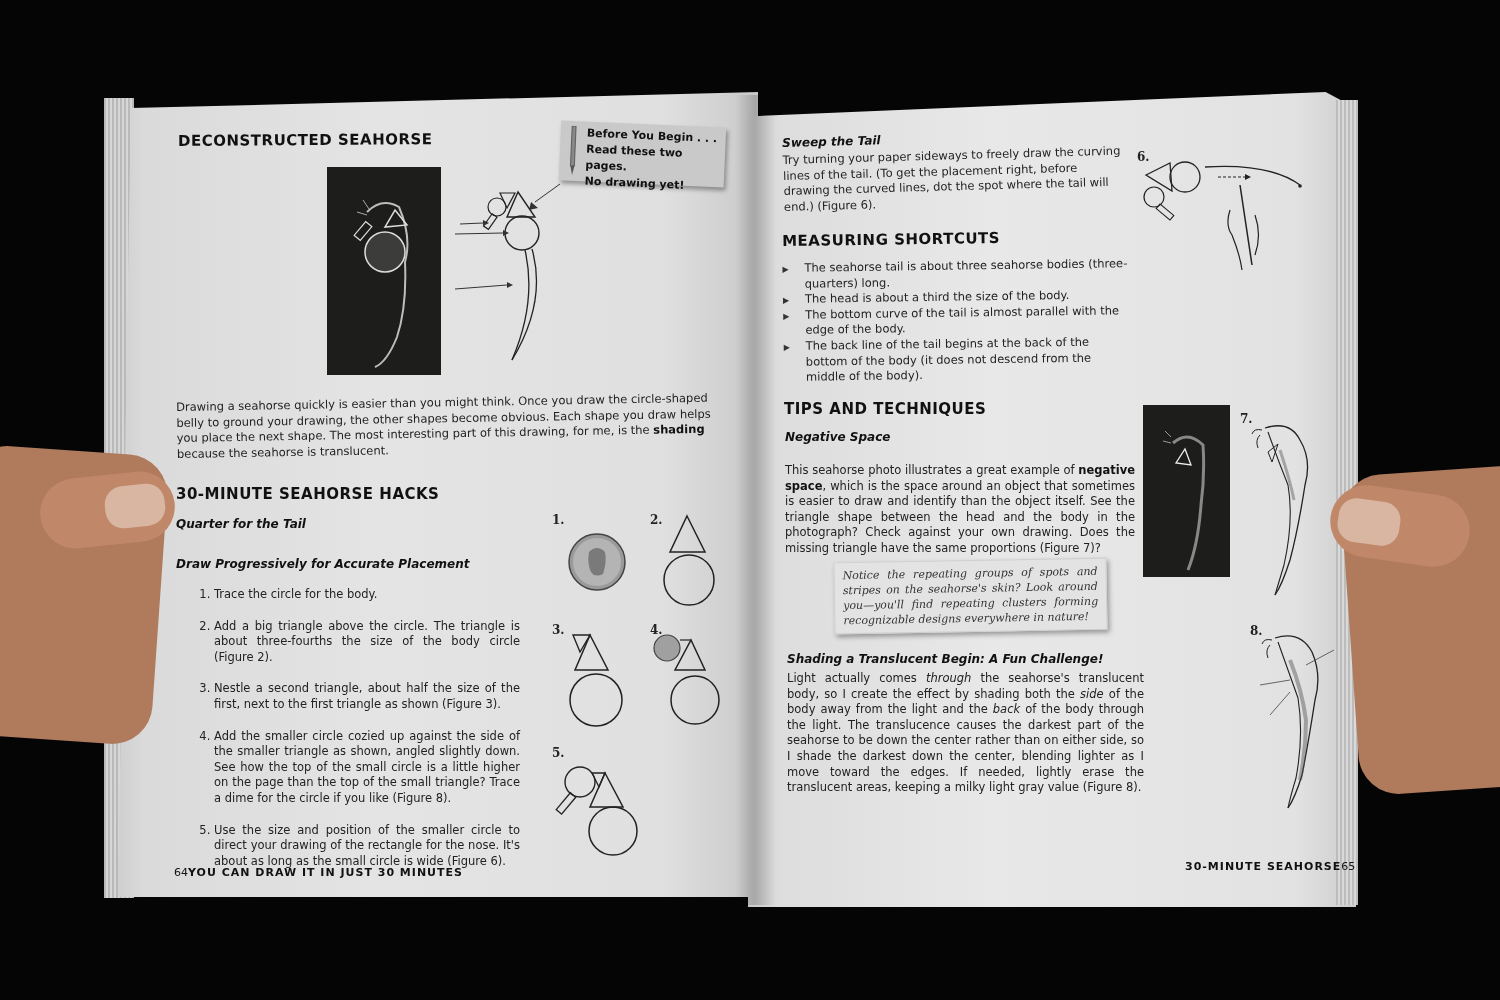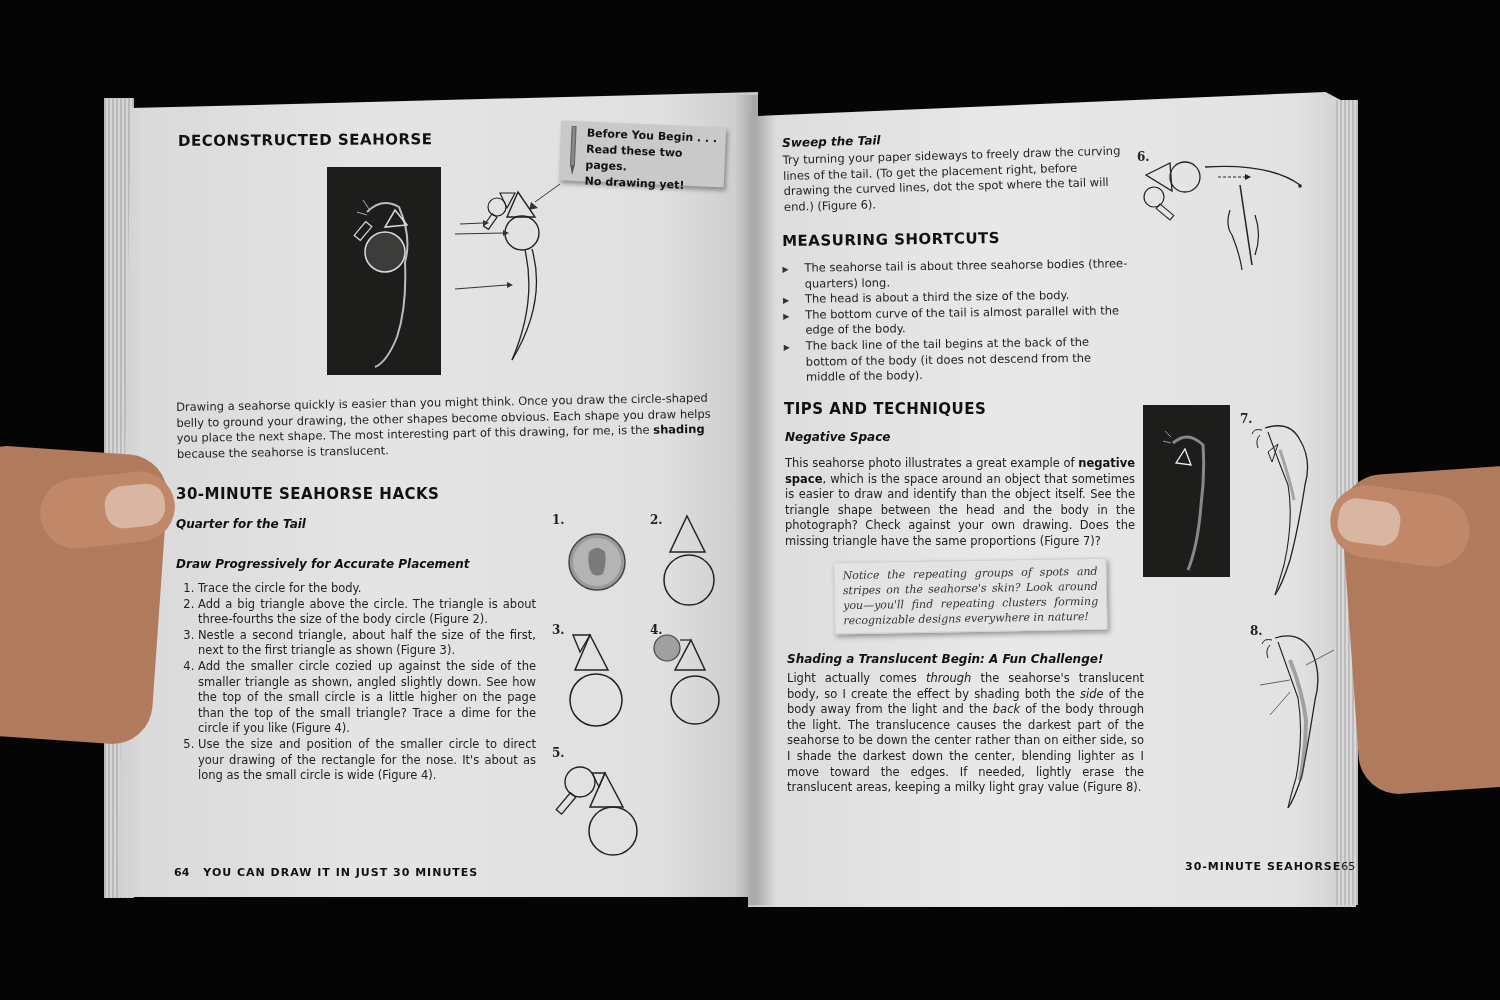--- a/index.html
+++ b/index.html
@@ -12,28 +12,28 @@
   .gutter{position:absolute;left:735px;top:95px;width:40px;height:810px;background:linear-gradient(90deg,rgba(0,0,0,0) 0%,rgba(0,0,0,.18) 50%,rgba(0,0,0,0) 100%);}
   .hand{position:absolute;background:#b07a5c;border-radius:40px;}
   .thumb-nail{position:absolute;background:#d9b6a2;border-radius:18px;}
 
   .abs{position:absolute;}
   .h2{font-family:"DejaVu Sans",sans-serif;font-weight:bold;font-size:15px;letter-spacing:.5px;color:#111;}
   .h3{font-family:"DejaVu Sans",sans-serif;font-weight:bold;font-style:italic;font-size:12px;color:#111;}
   .body{font-family:"DejaVu Sans",sans-serif;font-size:11.5px;line-height:15.6px;color:#222;}
   .body b{font-weight:bold;color:#111;}
   ol.steps{margin:0;padding-left:22px;}
-  ol.steps li{margin:0;}
+  ol.steps li{margin:16px;}
   ul.tips{list-style:none;margin:0;padding:0;}
   ul.tips li{position:relative;padding-left:22px;}
   ul.tips li:before{content:"\25B6";position:absolute;left:0;top:1px;font-size:8px;color:#333;}
   .callout{background:#c9c9c9;box-shadow:2px 3px 4px rgba(0,0,0,.35);font-family:"DejaVu Sans",sans-serif;font-weight:bold;font-size:11px;line-height:16px;color:#111;}
   .note{background:#e3e3e3;box-shadow:2px 3px 5px rgba(0,0,0,.35);border:1px solid #cfcfcf;font-family:"DejaVu Serif",serif;font-style:italic;font-size:11px;line-height:15px;color:#333;text-align:justify;}
   .footer{font-family:"DejaVu Sans",sans-serif;font-size:11px;font-weight:bold;letter-spacing:1px;color:#111;}
-  .footer .num{font-weight:bold;margin-right:14px;letter-spacing:0;}
+  .footer .num{font-weight:normal;margin-right:0;letter-spacing:0;}
   .footer .num-r{font-weight:normal;letter-spacing:0;}
   .fig-num{font-family:"DejaVu Serif",serif;font-size:12px;font-weight:bold;color:#222;}
   .photo{background:#1d1d1b;}
 </style>
 </head>
 <body>
 
 <div class="book">
 
   <div class="page-left-edges"></div>
@@ -97,22 +97,22 @@
   <div class="abs h2" style="left:176px;top:485px;">30-MINUTE SEAHORSE HACKS</div>
 
   <div class="abs" style="left:176px;top:517px;width:360px;">
     <div class="h3">Quarter for the Tail</div>
 
     <div class="h3" style="margin-top:26px;">Draw Progressively for Accurate Placement</div>
     <ol class="steps body" style="margin-top:10px;text-align:justify;">
       <li>Trace the circle for the body.</li>
       <li>Add a big triangle above the circle. The triangle is about three-fourths the size of the body circle (Figure 2).</li>
       <li>Nestle a second triangle, about half the size of the first, next to the first triangle as shown (Figure 3).</li>
-      <li>Add the smaller circle cozied up against the side of the smaller triangle as shown, angled slightly down. See how the top of the small circle is a little higher on the page than the top of the small triangle? Trace a dime for the circle if you like (Figure 4).</li>
-      <li>Use the size and position of the smaller circle to direct your drawing of the rectangle for the nose. It's about as long as the small circle is wide (Figure 4).</li>
+      <li>Add the smaller circle cozied up against the side of the smaller triangle as shown, angled slightly down. See how the top of the small circle is a little higher on the page than the top of the small triangle? Trace a dime for the circle if you like (Figure 8).</li>
+      <li>Use the size and position of the smaller circle to direct your drawing of the rectangle for the nose. It's about as long as the small circle is wide (Figure 6).</li>
     </ol>
   </div>
 
   <div class="abs fig-num" style="left:552px;top:513px;">1.</div>
   <svg class="abs" style="left:567px;top:532px;" width="60" height="60" viewBox="0 0 60 60">
     <circle cx="30" cy="30" r="28" fill="#9a9a9a" stroke="#444" stroke-width="1.5"></circle>
     <circle cx="30" cy="30" r="24" fill="#b4b4b4"></circle>
     <path d="M22 20 Q30 12 38 20 Q40 30 36 42 Q28 46 24 40 Q20 32 22 20Z" fill="#7a7a7a"></path>
   </svg>
   <div class="abs fig-num" style="left:650px;top:513px;">2.</div>
@@ -172,21 +172,21 @@
       <li>The head is about a third the size of the body.</li>
       <li>The bottom curve of the tail is almost parallel with the edge of the body.</li>
       <li>The back line of the tail begins at the back of the bottom of the body (it does not descend from the middle of the body).</li>
     </ul>
   </div>
 
   <div class="abs h2" style="left:784px;top:400px;">TIPS AND TECHNIQUES</div>
 
   <div class="abs" style="left:785px;top:430px;width:350px;">
     <div class="h3">Negative Space</div>
-    <div class="body" style="margin-top:12px;text-align:justify;">
+    <div class="body" style="margin-top:19px;text-align:justify;">
       <span>This seahorse photo illustrates a great example of </span><b>negative space</b><span>, which is the space around an object that sometimes is easier to draw and identify than the object itself. See the triangle shape between the head and the body in the photograph? Check against your own drawing. Does the missing triangle have the same proportions (Figure 7)?</span>
     </div>
   </div>
 
   <div class="abs photo" style="left:1143px;top:405px;width:87px;height:172px;">
     <svg width="87" height="172" viewBox="0 0 87 172">
       <path d="M30 38 Q45 25 60 40 Q62 70 58 100 Q55 140 45 165" fill="none" stroke="#888" stroke-width="3"></path>
       <polygon points="42,44 48,60 33,58" fill="none" stroke="#eee" stroke-width="1.3"></polygon>
       <line x1="28" y1="32" x2="22" y2="26" stroke="#999"></line>
       <line x1="28" y1="38" x2="20" y2="36" stroke="#999"></line>

